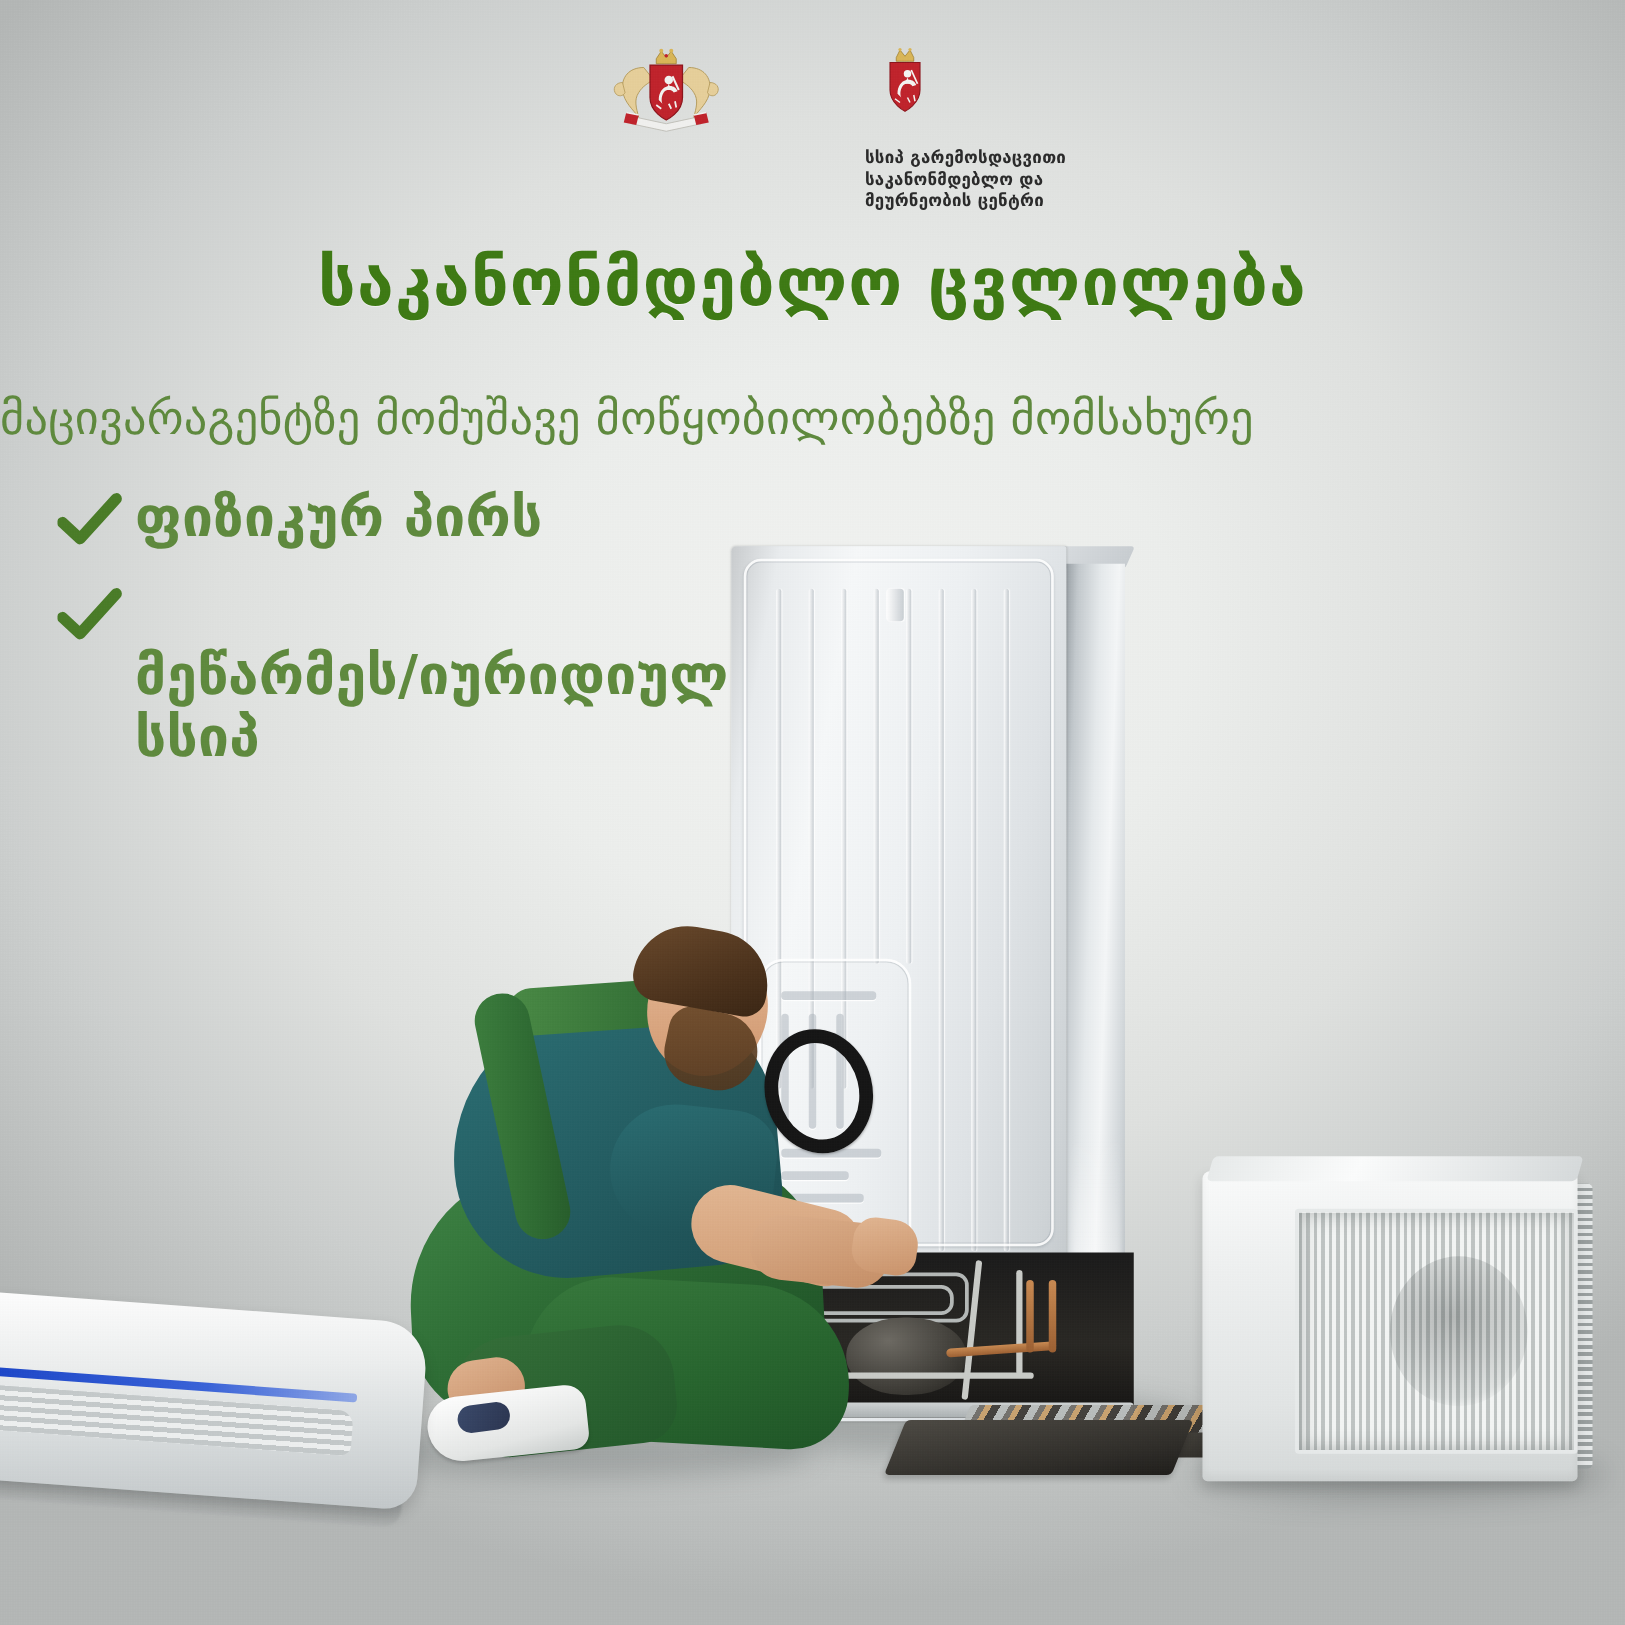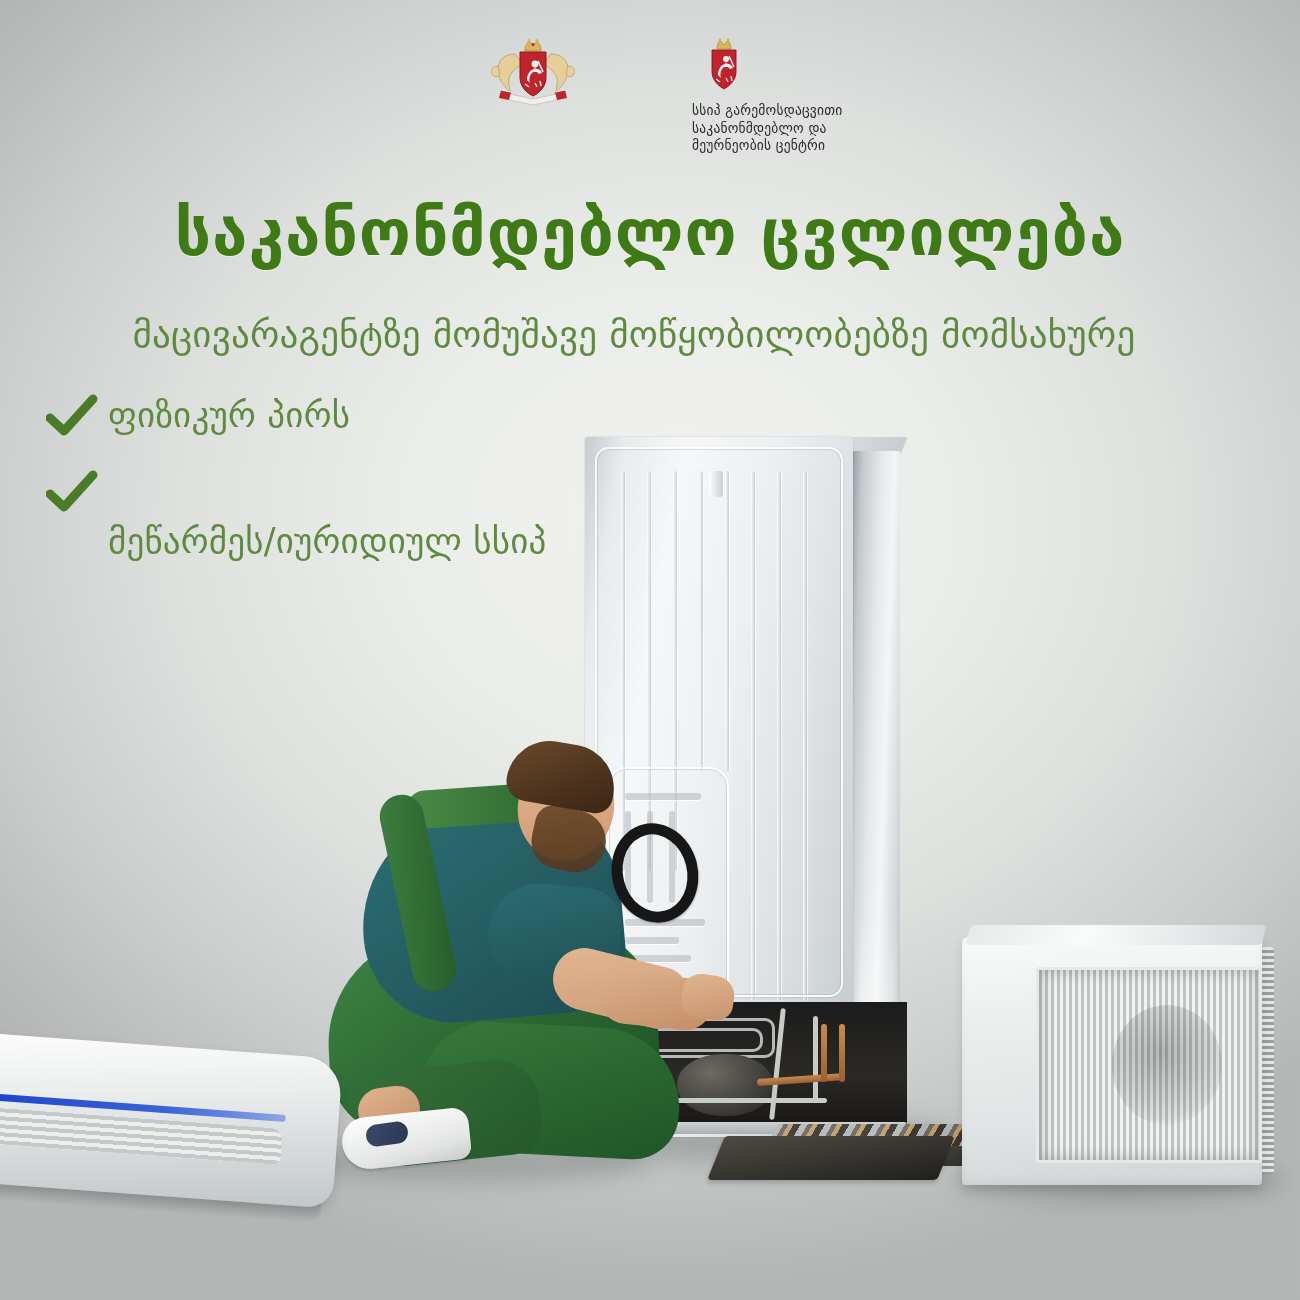--- a/index.html
+++ b/index.html
@@ -25,40 +25,40 @@
   
   .logos{position:absolute;top:38px;left:0;width:1300px;height:130px;z-index:30;}
   .logo-block{position:absolute;}
   .logo-min{left:404px;top:0;width:258px;text-align:center;}
   .logo-cen{left:692px;top:0;width:222px;text-align:left;}
 
   .crest-wrap{position:relative;height:72px;display:flex;align-items:flex-end;justify-content:center;}
   .logo-cen .crest-wrap{justify-content:flex-start;padding-left:8px;height:56px;}
 
   .org-text{
-    font-size:13.5px;line-height:17px;font-weight:400;letter-spacing:.2px;
-    color:#2b2b2b;margin-top:8px;
+    font-size:13.5px;line-height:17px;font-weight:700;letter-spacing:.2px;
+    color:#2b2b2b;margin-top:24px;
   }
   .logo-cen .org-text{font-size:13.5px;line-height:17.5px;}
 
   
   .title{
     position:absolute;top:196px;left:0;width:1300px;text-align:center;z-index:30;
-    font-size:64px;font-weight:800;letter-spacing:1px;color:#3e7a14;
+    font-size:53px;font-weight:800;letter-spacing:1px;color:#3e7a14;
     text-shadow:0 1px 0 rgba(255,255,255,.5);
   }
   .subtitle{
-    position:absolute;top:313px;left:0;width:1268px;text-align:center;z-index:30;
+    position:absolute;top:313px;left:0;width:1268px;text-align:left;z-index:30;
     font-size:37px;font-weight:400;letter-spacing:.2px;color:#5f8a3e;
   }
   .bullets{position:absolute;top:390px;left:46px;width:620px;z-index:30;}
   .bullet{display:flex;align-items:flex-start;margin-bottom:26px;}
   .check{flex:0 0 auto;width:52px;height:44px;margin-right:10px;margin-top:4px;}
   .bullet-text{
-    font-size:35px;line-height:50px;font-weight:400;color:#5f8a3e;letter-spacing:.2px;
+    font-size:44px;line-height:50px;font-weight:700;color:#5f8a3e;letter-spacing:.2px;
   }
 
   
   .scene{position:absolute;inset:0;z-index:10;}
 
   
   .fridge{position:absolute;left:585px;top:437px;width:315px;height:700px;}
   .fridge-back{
     position:absolute;left:0;top:0;width:268px;height:700px;
     background:linear-gradient(100deg,#c9ccce 0%,#e9ecee 10%,#f6f8f9 26%,#eef1f3 48%,#dfe3e6 70%,#cfd4d7 88%,#bfc4c8 100%);

